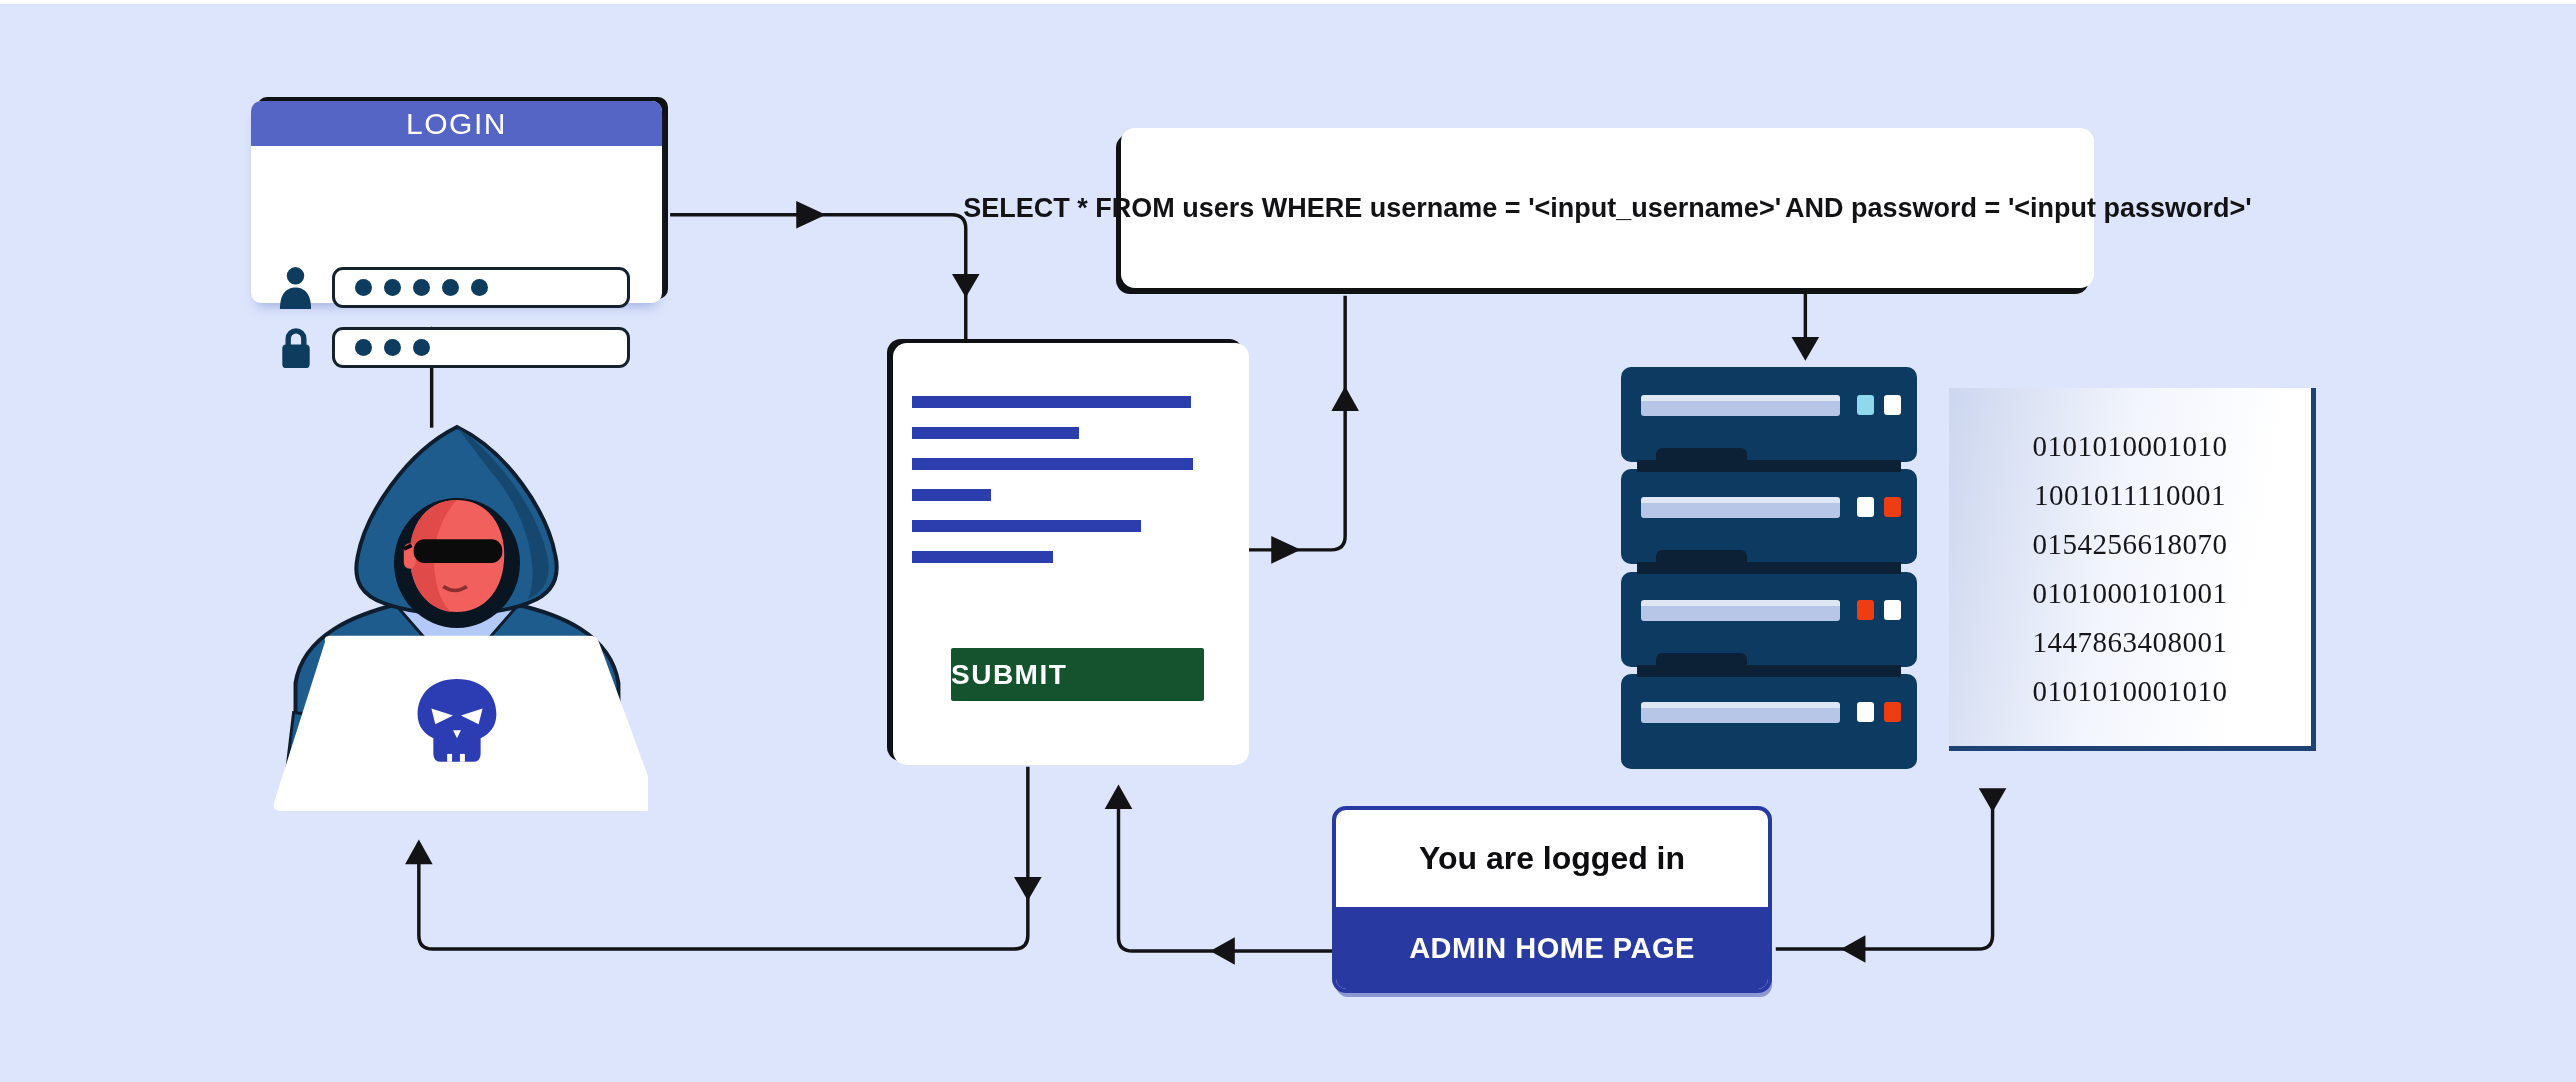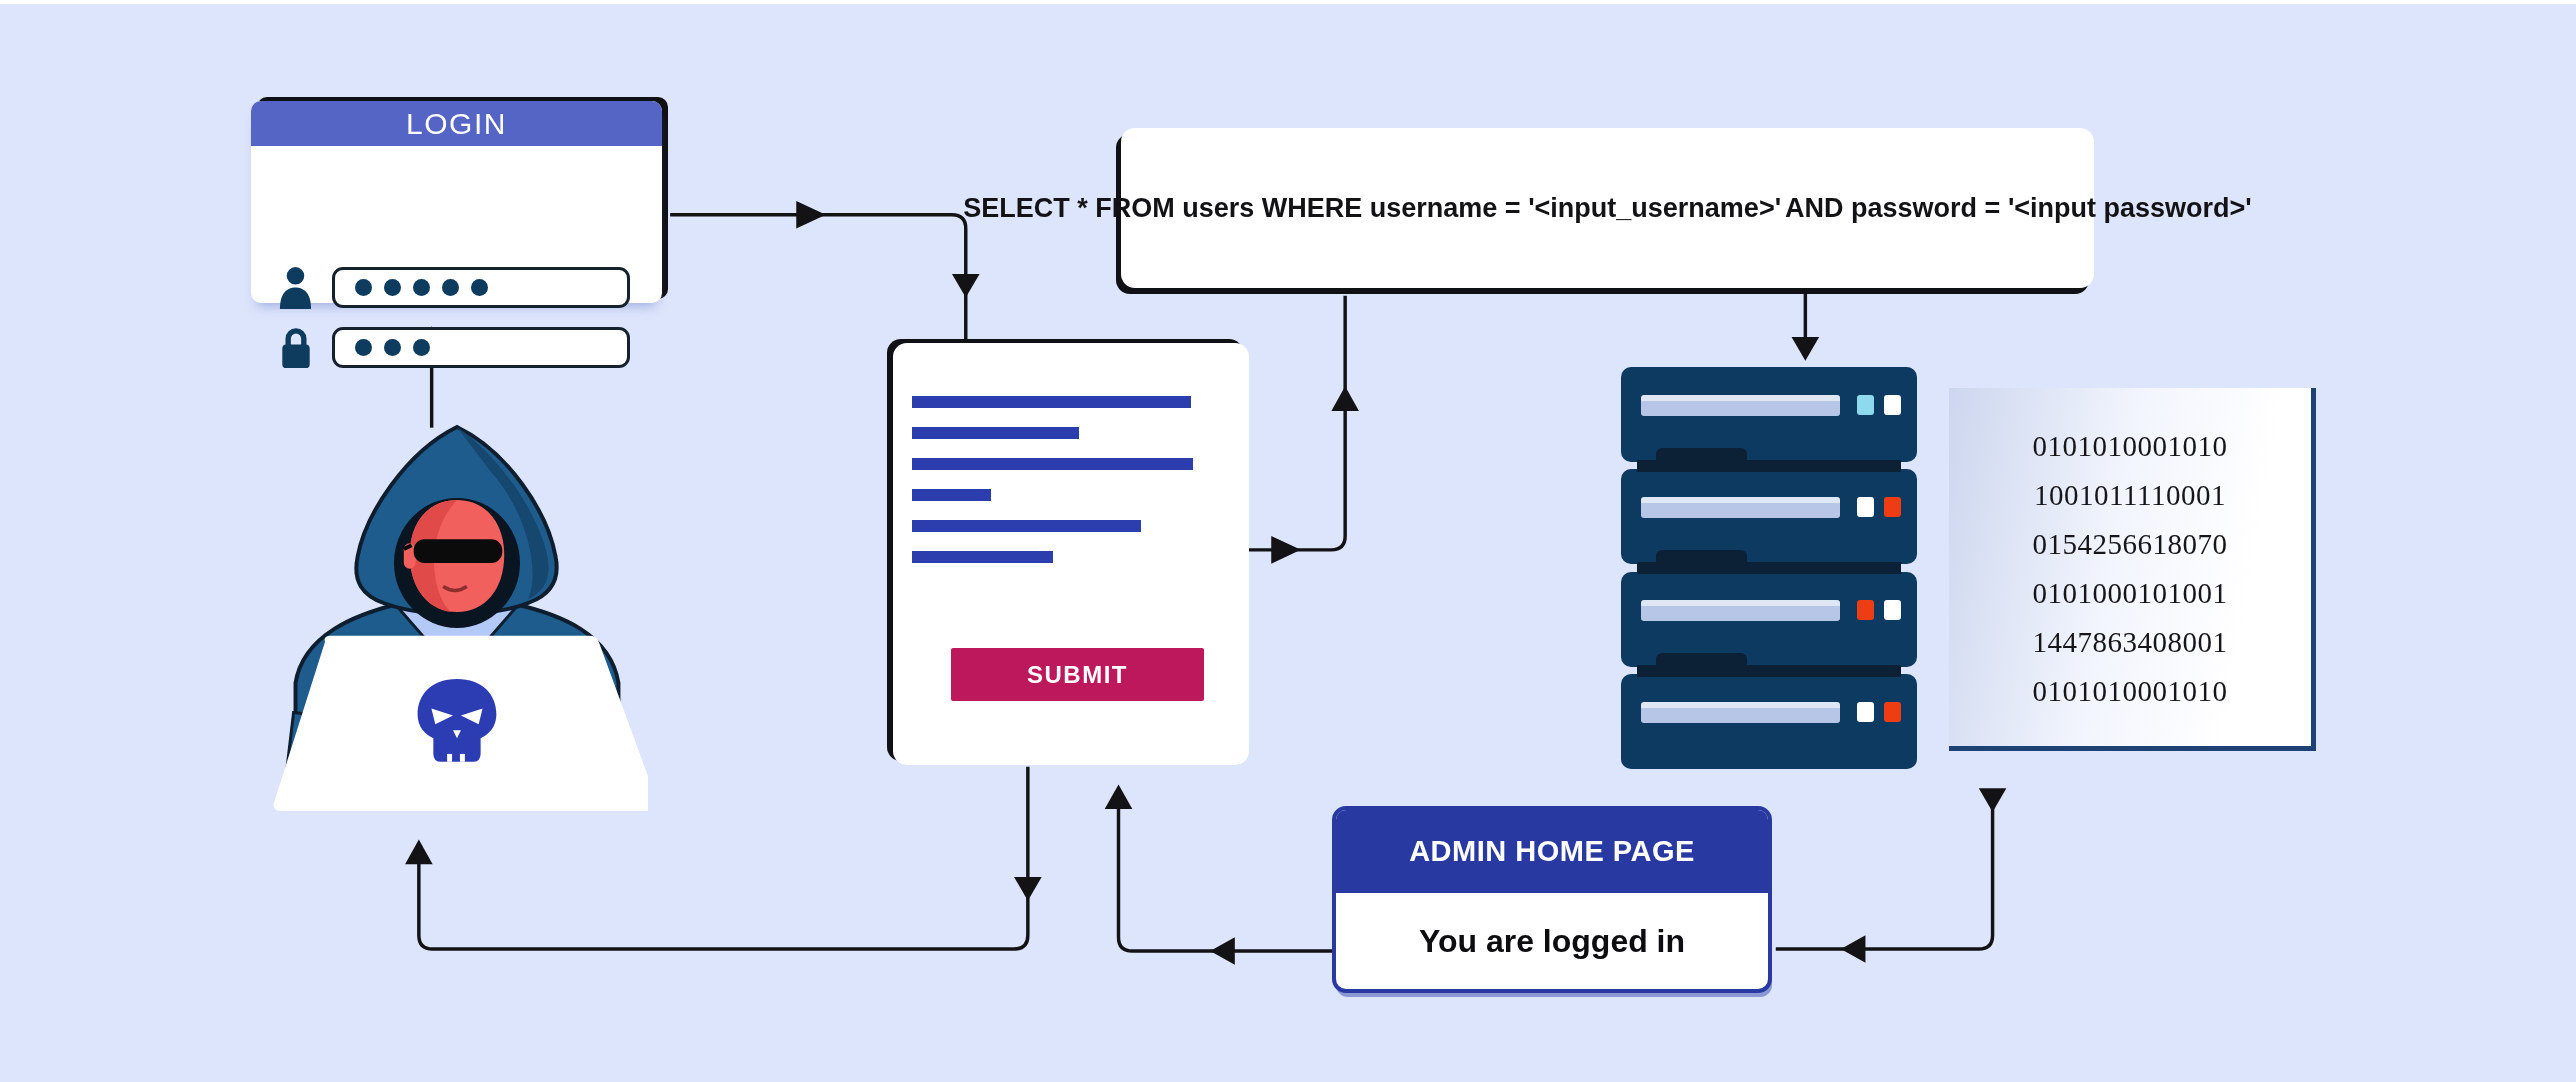--- a/index.html
+++ b/index.html
@@ -25,23 +25,23 @@
   .cred-field{margin-left:18px;width:298px;height:41px;border:3px solid #15222e;border-radius:11px;
               background:#fff;display:flex;align-items:center;padding-left:20px;box-sizing:border-box;}
   .dots{display:flex;gap:12px;}
   .dot{width:17px;height:17px;border-radius:50%;background:#0e3c5f;}
 
   
   #form-shadow{left:887px;top:339px;width:356px;height:422px;background:#101114;border-radius:14px;}
   #form-card{left:893px;top:343px;width:356px;height:422px;background:#ffffff;border-radius:14px;}
   #form-bars{position:absolute;left:19px;top:53px;}
   .form-bar{height:12px;background:#2c3ead;margin-bottom:19px;}
-  #submit-btn{position:absolute;left:58px;top:305px;width:253px;height:53px;background:#be185d;
-              display:flex;align-items:center;justify-content:center;color:#fff;font-weight:bold;
-              font-size:24px;letter-spacing:1.5px;border-radius:2px;}
+  #submit-btn{position:absolute;left:58px;top:305px;width:253px;height:53px;background:#14532d;
+              display:flex;align-items:center;color:#fff;font-weight:bold;
+              font-size:28px;letter-spacing:1.5px;border-radius:2px;}
 
   #sql-shadow{left:1116px;top:134px;width:973px;height:160px;background:#101114;border-radius:14px;}
   #sql-box{left:1121px;top:128px;width:973px;height:160px;background:#ffffff;border-radius:14px;
            display:flex;flex-direction:row;align-items:center;justify-content:center;gap:4px;}
   .sql-line{color:#131316;font-weight:bold;font-size:27px;line-height:41px;white-space:nowrap;}
 
   
   #server{left:1621px;top:367px;width:296px;height:406px;}
   .server-unit{position:absolute;left:0;width:296px;height:95px;background:#0d3a61;border-radius:10px;}
   .server-slot{position:absolute;left:20px;top:28px;width:199px;height:21px;border-radius:3px;
@@ -228,20 +228,20 @@
 <div id="binary-panel" class="abs">
     <div class="bin-line">0101010001010</div>
     <div class="bin-line">1001011110001</div>
     <div class="bin-line">0154256618070</div>
     <div class="bin-line">0101000101001</div>
     <div class="bin-line">1447863408001</div>
     <div class="bin-line">0101010001010</div>
   </div>
 
 <div id="admin-box" class="abs">
+  <div id="admin-body">
+    <span>You are logged in</span>
+  </div>
   <div id="admin-header">
     <span>ADMIN HOME PAGE</span>
   </div>
-  <div id="admin-body">
-    <span>You are logged in</span>
-  </div>
 </div>
 
 
 </body></html>

